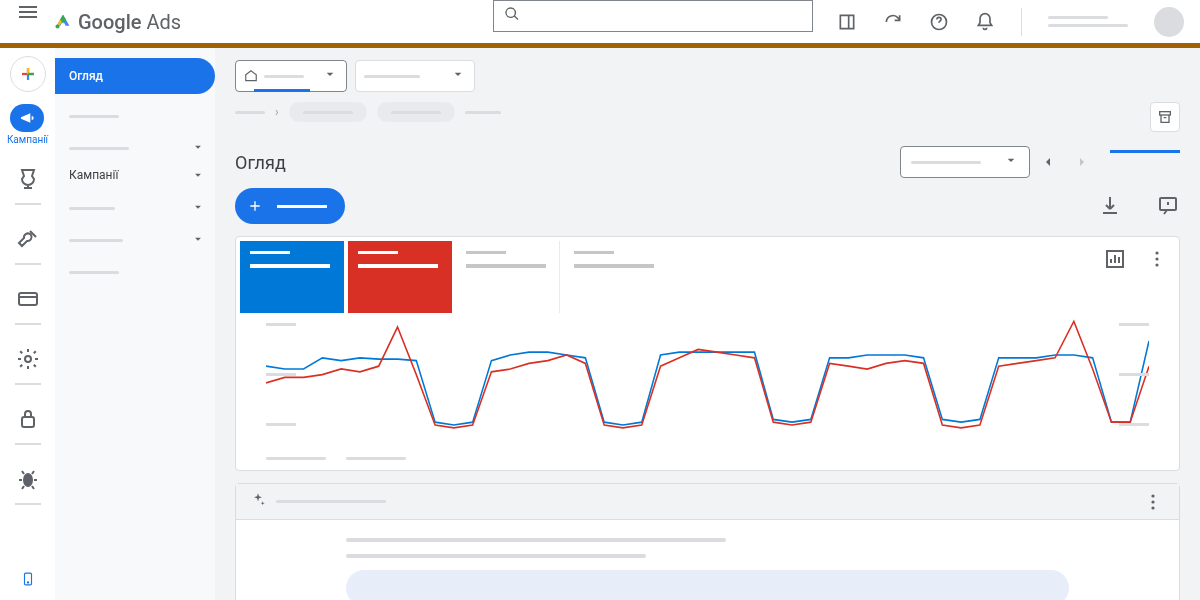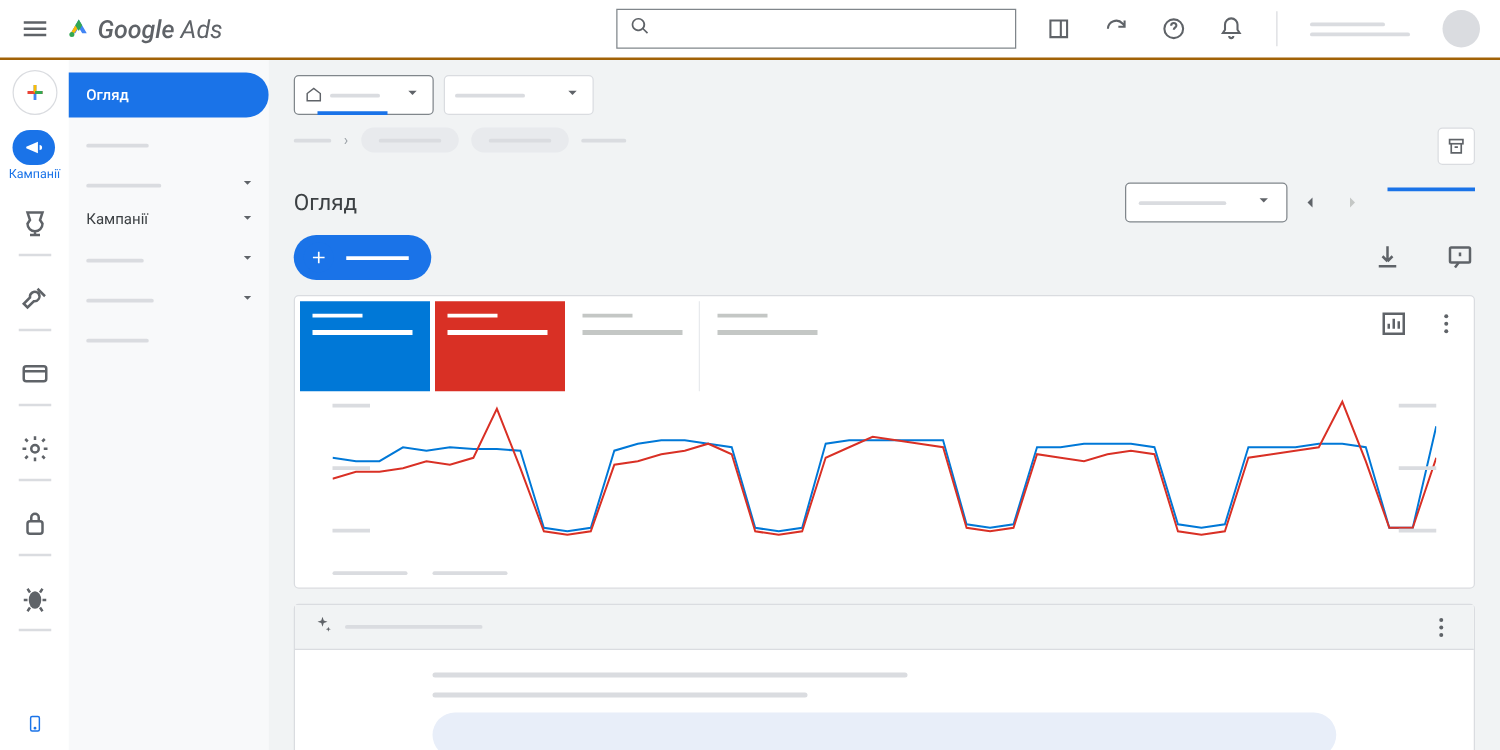--- a/index.html
+++ b/index.html
@@ -1,19 +1,19 @@
 <!DOCTYPE html>
 <html><head>
 <meta charset="utf-8">
 <style>
 * { margin:0; padding:0; box-sizing:border-box; font-family:Roboto,Arial,sans-serif; }
 body { width:1200px; height:600px; overflow:hidden; background:#fff; }
 
 
-.header { height:48px; display:flex; align-items:center; padding:0 16px; border-bottom:2px solid #a16207;font-style:italic; }
+.header { height:48px; display:flex; padding:0 16px; border-bottom:5px solid #a16207; }
 .menu-btn { width:24px; height:24px; display:flex; align-items:center; justify-content:center; cursor:pointer; }
 .logo { display:flex; align-items:center; margin-left:12px; gap:4px; }
 .logo-text { font-size:20px; color:#5f6368; }
 .logo-text b { font-weight:500; color:#5f6368; }
 .search { margin-left:auto; display:flex; align-items:center; width:320px; height:32px; border:1px solid #80868b; padding:0 10px; }
 .search-icon { color:#5f6368; margin-right:8px; }
 .header-actions { display:flex; align-items:center; gap:26px; margin-left:24px; }
 .h-icon { width:20px; height:20px; color:#5f6368; cursor:pointer; display:flex; align-items:center; justify-content:center; }
 .h-sep { width:1px; height:28px; background:#dadce0; }
 .skeleton-line { background:#dadce0; border-radius:2px; }

